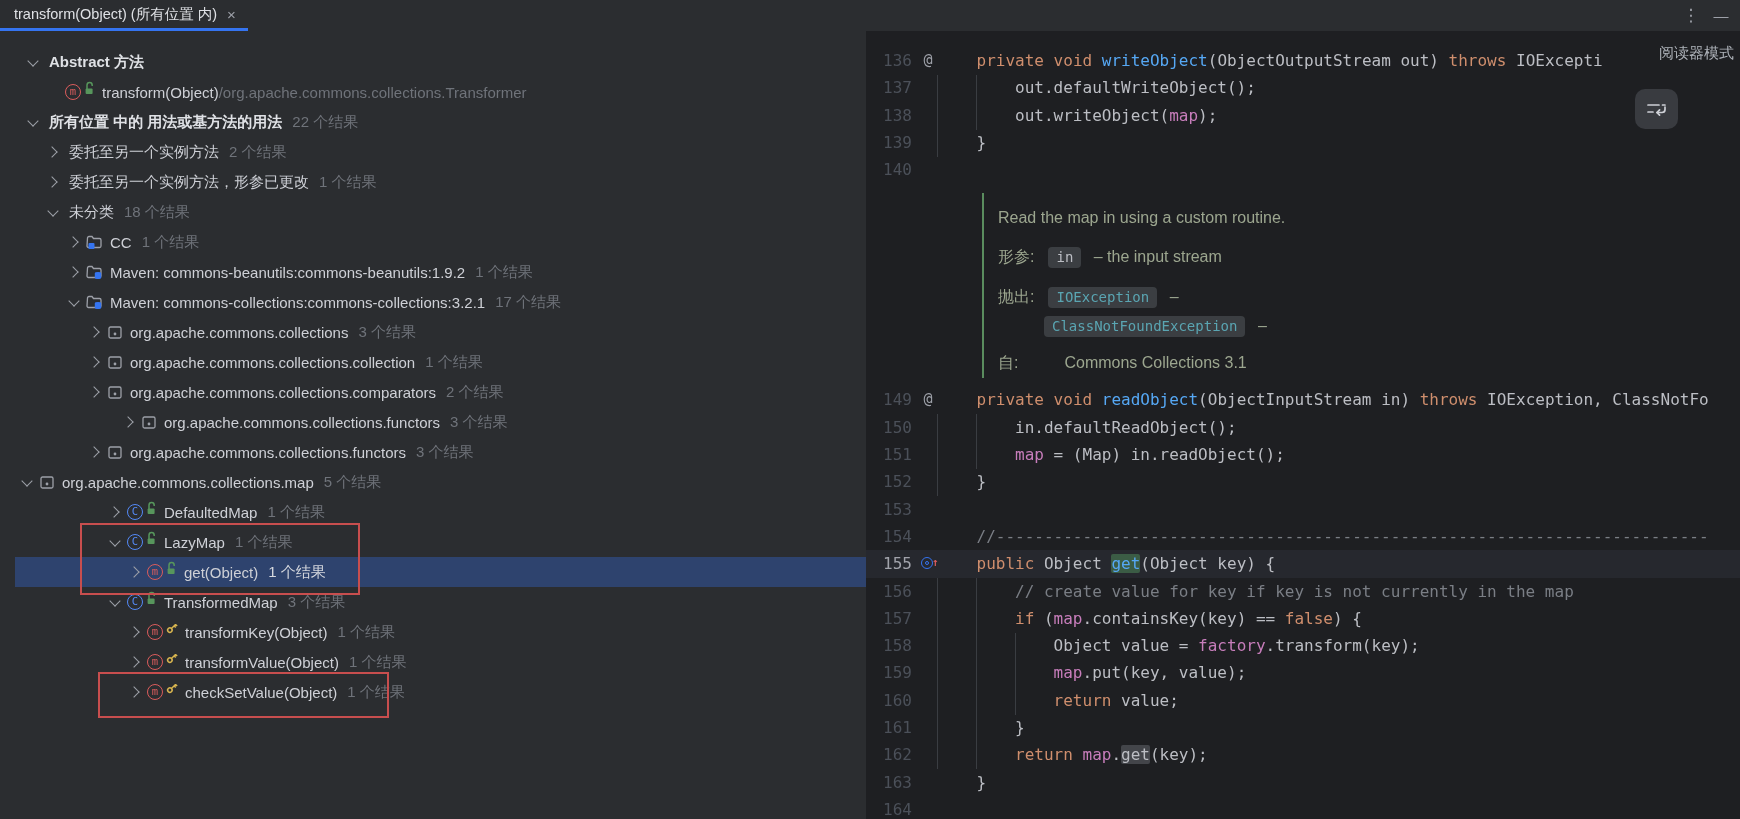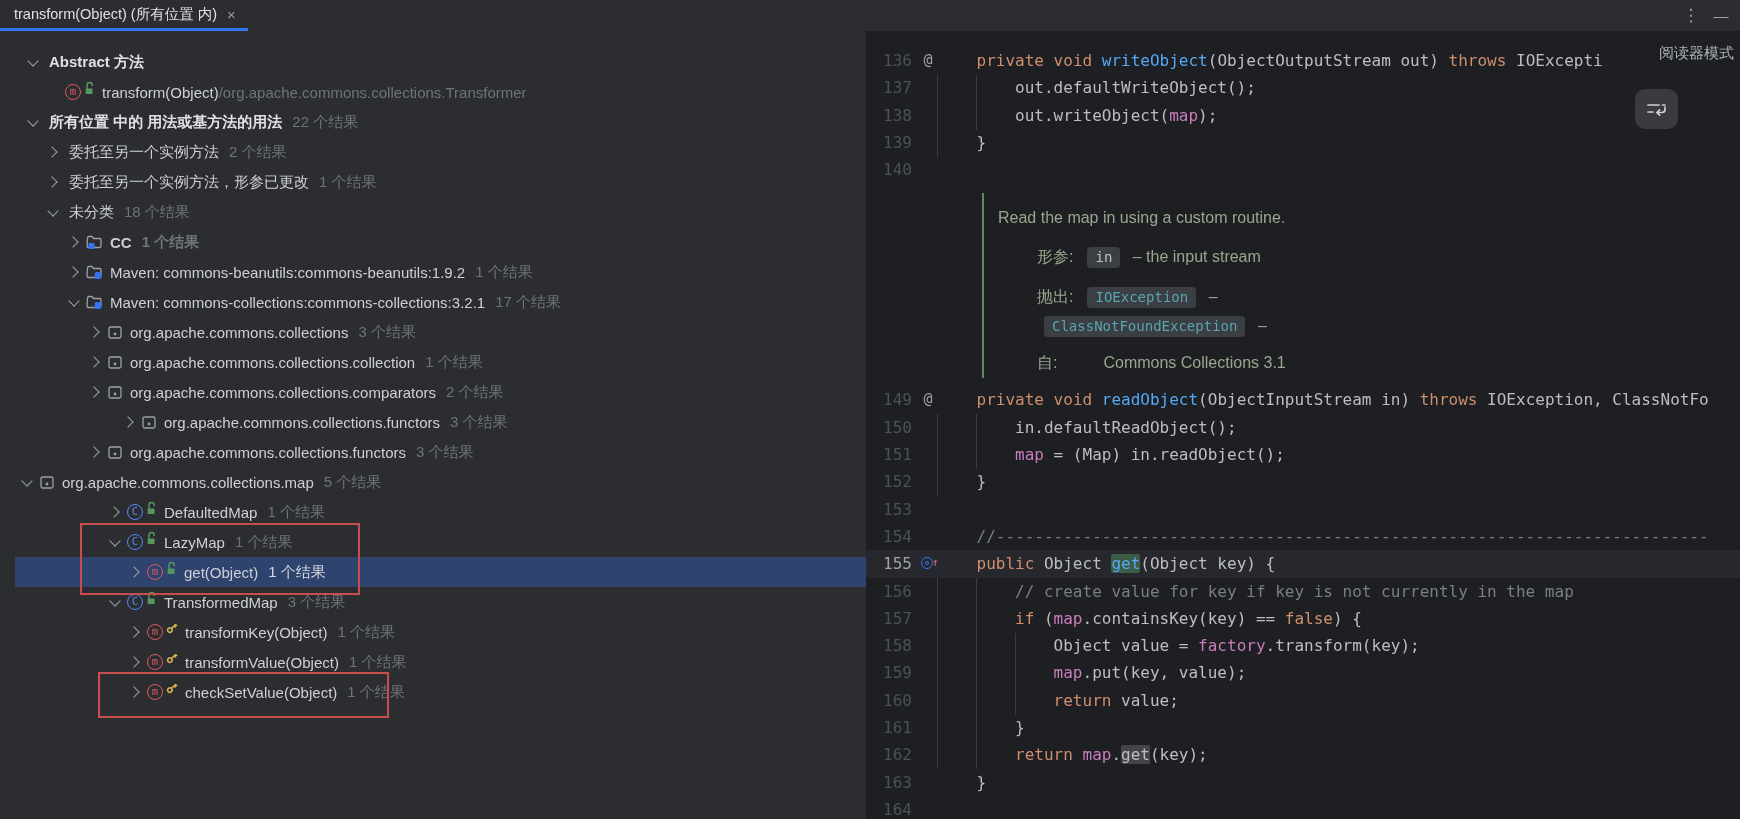--- a/index.html
+++ b/index.html
@@ -65,21 +65,21 @@
   .ovr{position:relative;display:inline-block;width:15px;height:15px;margin-top:6px;}
   .ovr .c1{position:absolute;left:0;top:1px;width:12px;height:12px;border:1.8px solid #3574f0;
            border-radius:50%;box-sizing:border-box;}
   .ovr .c2{position:absolute;left:4px;top:5px;width:4px;height:4px;border:1.6px solid #3574f0;
            border-radius:50%;box-sizing:border-box;}
   .ovr .ar{position:absolute;right:-3px;top:-7px;color:#db5c5c;font-size:11px;font-weight:bold;}
 
   
   .docblock{position:relative;margin:10px 0 8px 116px;height:185px;border-left:2px solid #5a8c5e;}
   .docrow{position:absolute;left:14px;font-size:16px;color:#9ca68f;white-space:nowrap;}
-  .doclabel{display:inline-block;min-width:46px;margin-left:39px;}
+  .doclabel{display:inline-block;min-width:46px;}
   .chip{display:inline-block;background:#3b3e42;border-radius:4px;padding:1px 8px;
         font-family:"DejaVu Sans Mono",monospace;font-size:14px;line-height:19px;}
   .chip.plain{color:#bcbec4;}
   .chip.exc{color:#5aa5b2;}
   .doctail{margin-left:8px;}
   .docindent{margin-left:46px;}
 
   
   .reader{position:absolute;top:13px;right:6px;font-size:15px;color:#aeb3ba;background:#1e1f22;
           padding-left:10px;cursor:pointer;}
@@ -142,21 +142,21 @@
           <span class="lab">委托至另一个实例方法，形参已更改</span>
           <span class="cnt">1 个结果</span>
         </div>
         <div class="tr" style="padding-left: 26px;">
           <span class="chevbox">
             <span class="chv open"></span>
           </span>
           <span class="lab">未分类</span>
           <span class="cnt">18 个结果</span>
         </div>
-        <div class="tr" style="padding-left: 47px; font-weight: bold;">
+        <div class="tr" style="padding-left: 47px;">
           <span class="chevbox">
             <span class="chv closed"></span>
           </span>
           <span class="ticon">
             <svg width="17" height="16" viewBox="0 0 17 16">
               <path d="M1.5 4 a1.5 1.5 0 0 1 1.5-1.5 h3 l1.5 2 h6 a1.5 1.5 0 0 1 1.5 1.5 v6 a1.5 1.5 0 0 1 -1.5 1.5 h-11 a1.5 1.5 0 0 1 -1.5-1.5 Z" stroke="#9da0a8" stroke-width="1.3" fill="none"></path>
               <rect x="2.5" y="9" width="6" height="6" rx="1" fill="#3574f0"></rect>
             </svg>
           </span>
           <span class="lab">CC</span>

